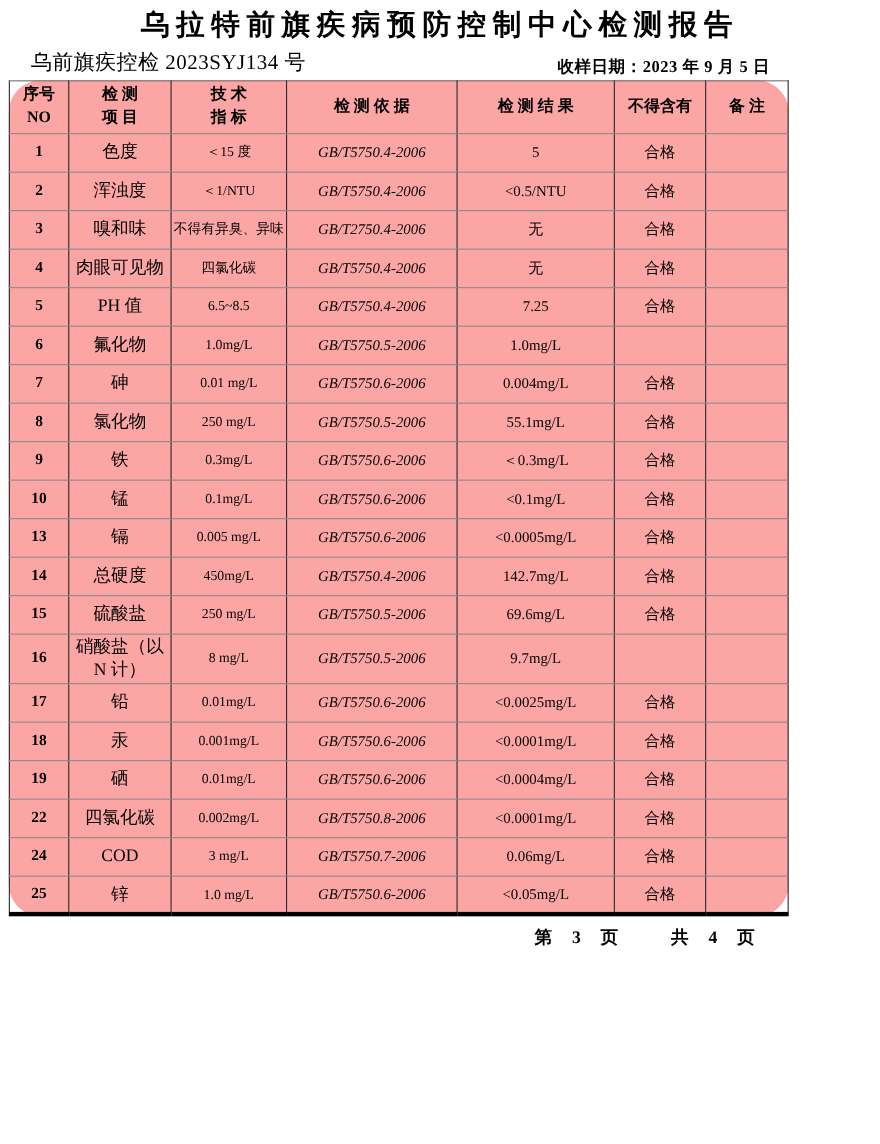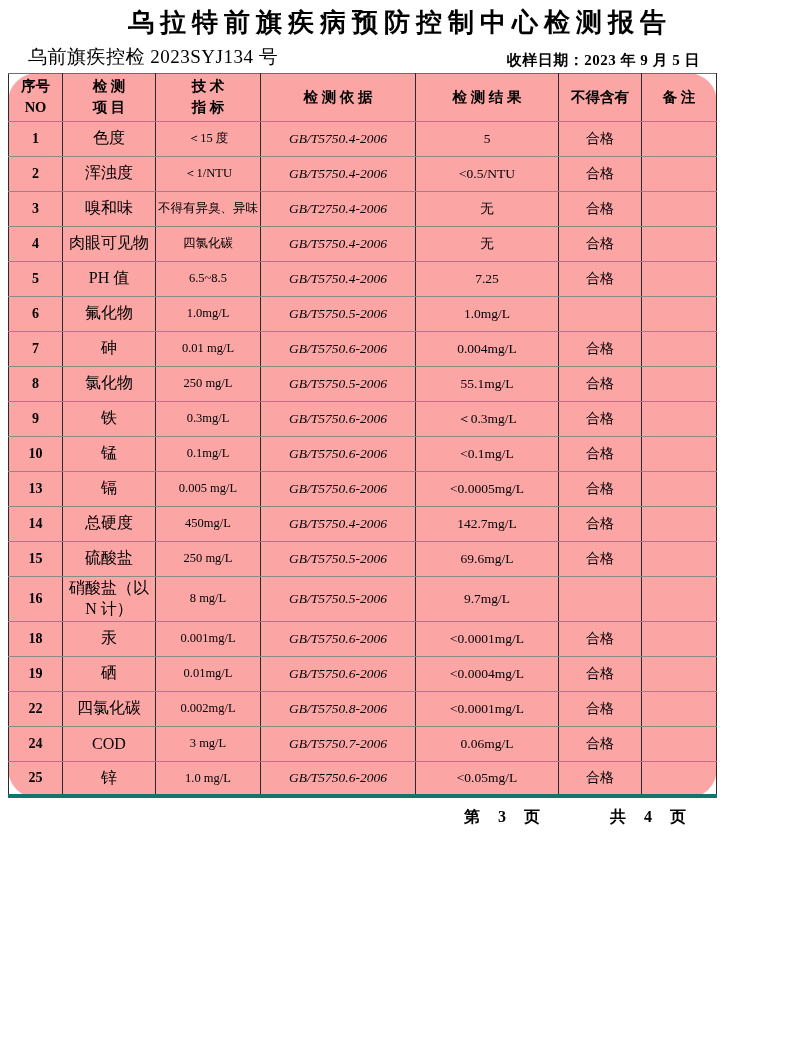--- a/index.html
+++ b/index.html
@@ -63,35 +63,35 @@
   }
   table.results thead th {
     height: 48px;
     font-size: 14.5px;
     font-weight: bold;
     border-top: 1px solid #6e6e6e;
     white-space: pre-line;
     line-height: 1.45;
   }
   table.results tbody td { height: 35px; }
-  table.results tbody tr:last-child td { border-bottom: 4px solid #0f766e; }
+  table.results tbody tr:last-child td { border-bottom: 4px solid #000000; }
 
   .c-no     { font-size: 14px; font-weight: bold; }
   .c-item   { font-size: 16px; }
   .c-std    { font-size: 12.5px; }
   .c-basis  { font-size: 13.5px; white-space: pre-line; line-height: 1.5; font-style: italic; }
   .c-result { font-size: 13.5px; }
   .c-eval   { font-size: 14px; }
   .c-note   { font-size: 13px; }
 
   .footer {
     width: 708px;
     display: flex;
     justify-content: flex-end;
-    gap: 68px;
+    gap: 46px;
     padding-right: 28px;
     margin-top: 9px;
     font-size: 16px;
     font-weight: bold;
   }
   .footer span { word-spacing: 10px; letter-spacing: 2px; }
 </style>
 </head>
 <body>
 
@@ -249,20 +249,29 @@
         <tr>
       <td class="c-no">16</td>
       <td class="c-item">硝酸盐（以 N 计）</td>
       <td class="c-std">8 mg/L</td>
       <td class="c-basis">GB/T5750.5-2006</td>
       <td class="c-result">9.7mg/L</td>
       <td class="c-eval"></td>
       <td class="c-note"></td>
     </tr>
         <tr>
+      <td class="c-no">17</td>
+      <td class="c-item">铅</td>
+      <td class="c-std">0.01mg/L</td>
+      <td class="c-basis">GB/T5750.6-2006</td>
+      <td class="c-result">&lt;0.0025mg/L</td>
+      <td class="c-eval">合格</td>
+      <td class="c-note"></td>
+    </tr>
+        <tr>
       <td class="c-no">18</td>
       <td class="c-item">汞</td>
       <td class="c-std">0.001mg/L</td>
       <td class="c-basis">GB/T5750.6-2006</td>
       <td class="c-result">&lt;0.0001mg/L</td>
       <td class="c-eval">合格</td>
       <td class="c-note"></td>
     </tr>
         <tr>
       <td class="c-no">19</td>

